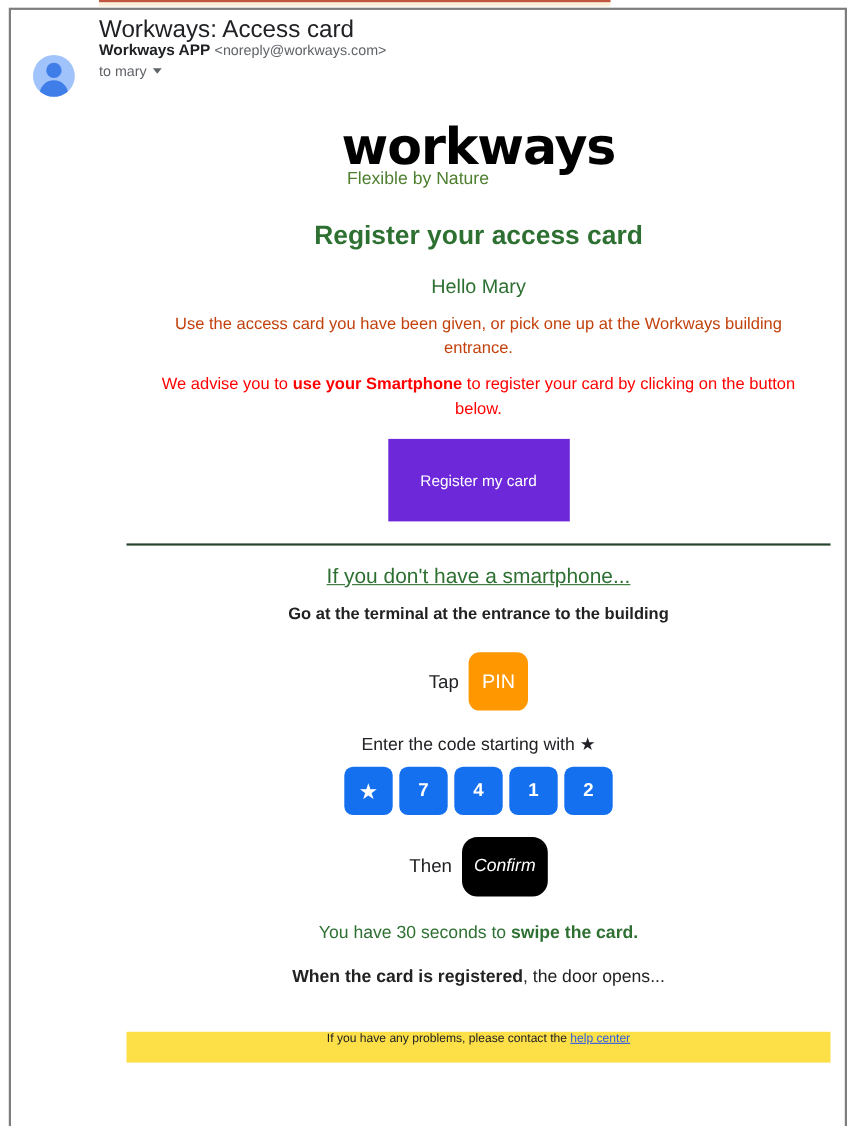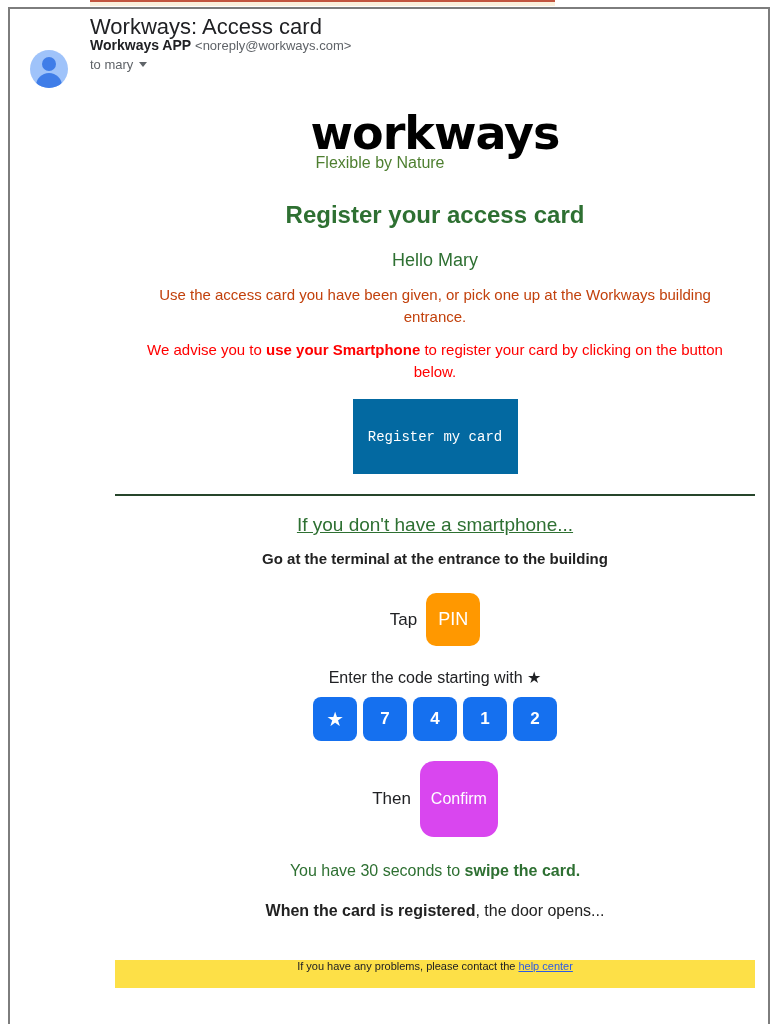--- a/index.html
+++ b/index.html
@@ -40,45 +40,45 @@
           line-height:48px; letter-spacing:-1px; color:#000000; }
   .tagline { font-size:16px; line-height:18px; color:#4e7f30; padding-left:5px; margin-top:-3px; }
 
   .heading { margin-top:28px; font-size:24px; line-height:30px; font-weight:bold; color:#2e7032; }
   .greeting { margin-top:18px; font-size:18px; line-height:24px; color:#2e7032; }
 
   .para { margin:12px auto 0; max-width:600px; font-size:15px; line-height:22px; color:#c2410c; }
   .para.red { margin-top:11px; color:#ff0000; }
   .para.red b { font-weight:bold; }
 
-  .register-btn { margin:16px auto 0; width:165px; height:75px; background:#0369a1;
+  .register-btn { margin:16px auto 0; width:165px; height:75px; background:#6d28d9;
                   border:none; color:#ffffff; font-size:14px;
-                  font-family:Liberation Mono, monospace;
+                  font-family:Liberation Sans, sans-serif;
                   display:flex; align-items:center; justify-content:center; cursor:pointer; }
 
   .divider { margin-top:20px; border:none; border-top:2px solid #26452b; width:100%; }
 
   .no-smartphone { margin-top:17px; font-size:19px; line-height:24px; color:#2e7032;text-decoration:underline; }
   .terminal { margin-top:12px; font-size:15px; line-height:20px; font-weight:bold; color:#222222; }
 
   .step-row { margin-top:24px; display:flex; align-items:center; justify-content:center; gap:9px; }
   .step-label { font-size:17px; color:#202124; }
 
   .pin-key { width:54px; height:53px; border-radius:10px; background:#ff9800;
              color:#ffffff; font-size:18px; display:flex; align-items:center; justify-content:center; }
 
   .enter-code { margin-top:21px; font-size:16px; line-height:22px; color:#202124; }
 
   .keys-row { margin-top:8px; display:flex; justify-content:center; gap:6px; }
   .key { width:44px; height:44px; border-radius:8px; background:#1570ef; color:#ffffff;
          font-size:17px; font-weight:bold; display:flex; align-items:center; justify-content:center; }
 
   .confirm-row { margin-top:20px; }
-  .confirm-key { width:78px; height:76px; border-radius:14px; background:#d946ef;
-                 color:#ffffff; font-size:16px; display:flex; align-items:center; justify-content:center; }
+  .confirm-key { width:78px; height:54px; border-radius:14px; background:#000000;
+                 color:#ffffff; font-size:16px; display:flex; align-items:center; justify-content:center;font-style:italic; }
 
   .swipe-line { margin-top:23px; font-size:16px; line-height:22px; color:#2e7032; }
   .swipe-line b { font-weight:bold; }
   .registered-line { margin-top:18px; font-size:16px; line-height:22px; color:#222222; }
   .registered-line b { font-weight:bold; }
 
   .footer-bar { margin-top:38px; width:100%; height:28px; background:#fde047;
                 display:flex; align-items:flex-start; justify-content:center;
                 font-size:11px; color:#202124; }
   .footer-bar a { color:#2d5be3; text-decoration:underline; margin-left:3px; cursor:pointer; }

